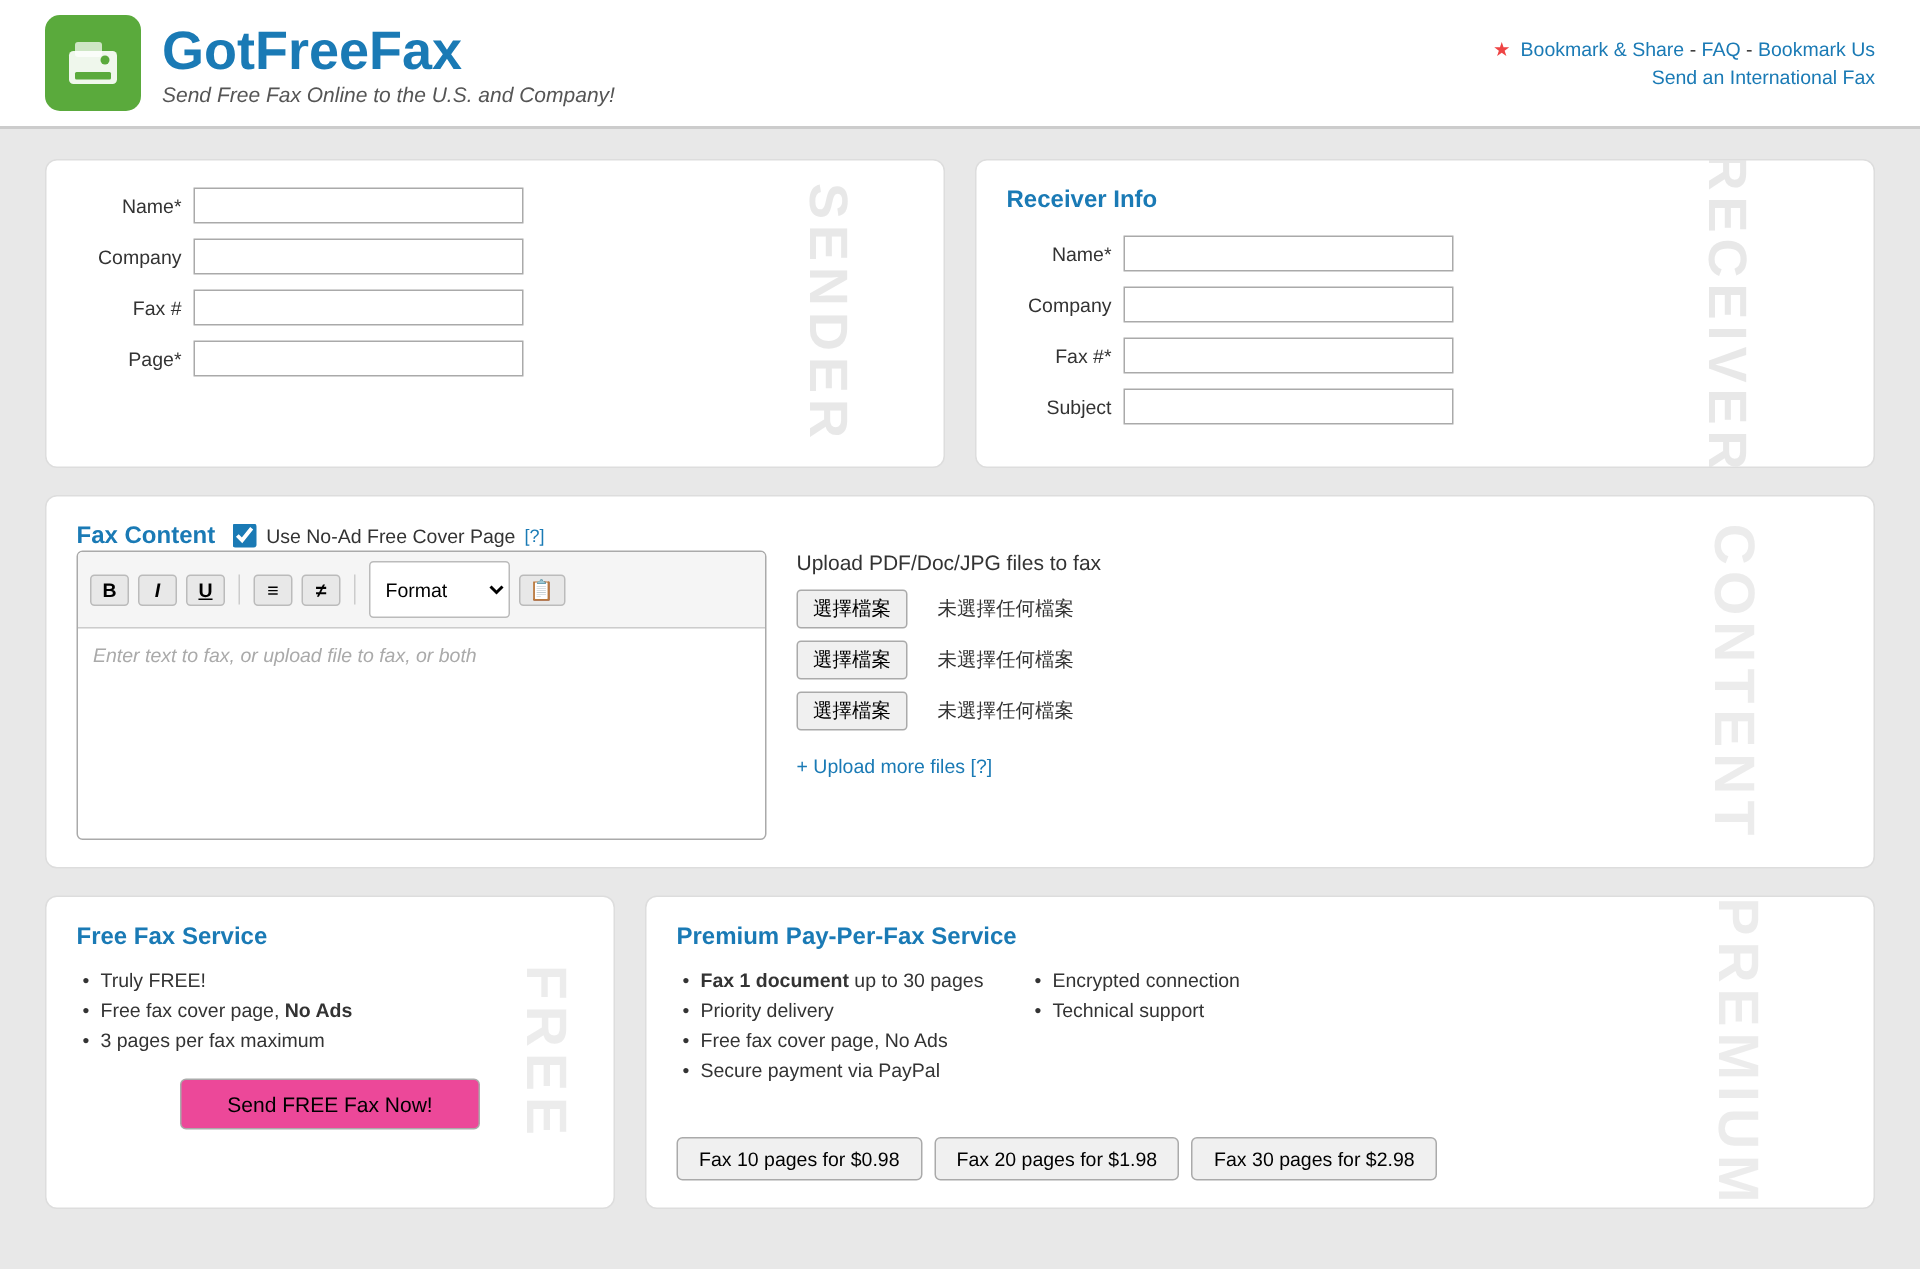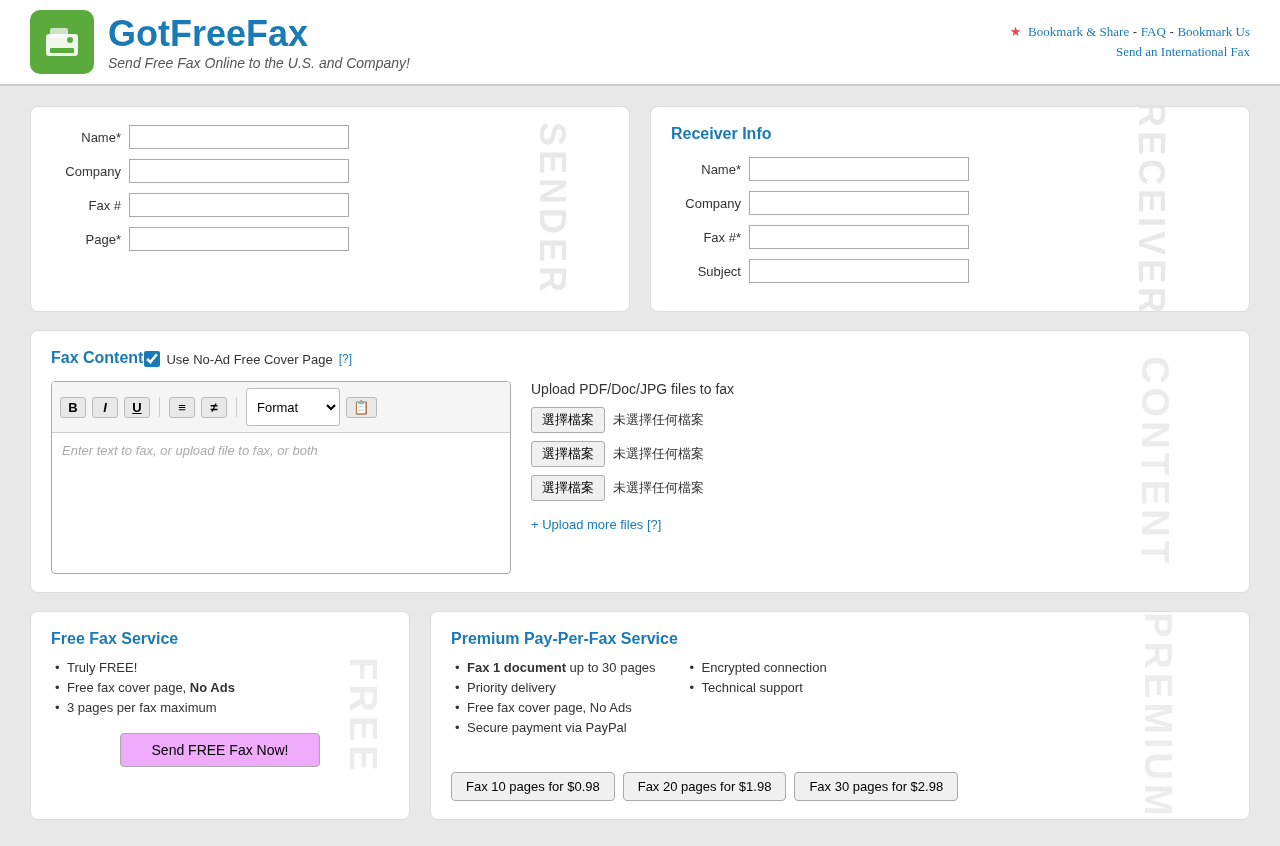--- a/index.html
+++ b/index.html
@@ -7,21 +7,21 @@
 
     
     .header { background: #fff; border-bottom: 2px solid #ccc; padding: 10px 30px; display: flex; align-items: center; justify-content: space-between; }
     .header-left { display: flex; align-items: center; gap: 14px; }
     .logo-icon { width: 64px; height: 64px; background: #5aaa3c; border-radius: 10px; display: flex; align-items: center; justify-content: center; }
     .logo-icon svg { width: 44px; height: 44px; fill: white; }
     .logo-text { display: flex; flex-direction: column; }
     .logo-title { font-size: 36px; font-weight: bold; color: #1a7ab5; }
     .logo-subtitle { font-size: 14px; color: #555; font-style: italic; }
     .header-right { text-align: right; font-size: 13px; }
-    .header-right a { color: #1a7ab5; text-decoration: none; font-family: Liberation Serif, serif; }
+    .header-right a { color: #1a7ab5; text-decoration: none; }
     .header-links { margin-bottom: 4px; }
     .bookmark-icon { color: #e44; margin-right: 3px; }
 
     
     .main { padding: 20px 30px; }
 
     
     .cards-row { display: flex; gap: 20px; margin-bottom: 18px; }
     .card { background: #fff; border-radius: 8px; border: 1px solid #ddd; padding: 18px 20px; flex: 1; position: relative; overflow: hidden; }
     .card-title { font-size: 16px; font-weight: bold; color: #1a7ab5; margin-bottom: 14px; }
@@ -29,60 +29,60 @@
     
     .watermark { position: absolute; right: -10px; top: 50%; transform: translateY(-50%) rotate(90deg); font-size: 36px; font-weight: bold; color: rgba(180,180,180,0.3); letter-spacing: 4px; user-select: none; white-space: nowrap; }
 
     
     .form-row { display: flex; align-items: center; margin-bottom: 10px; gap: 8px; }
     .form-label { width: 70px; text-align: right; font-size: 13px; color: #333; flex-shrink: 0; }
     .form-input { border: 1px solid #aaa; padding: 3px 5px; font-size: 13px; width: 220px; height: 24px; }
 
     
     .fax-content-card { background: #fff; border-radius: 8px; border: 1px solid #ddd; padding: 18px 20px; margin-bottom: 18px; position: relative; overflow: hidden; }
-    .fax-content-header { display: flex; align-items: flex-end; gap: 1px; margin-bottom: 14px; }
+    .fax-content-header { display: flex; align-items: flex-start; gap: 12px; margin-bottom: 0; }
     .fax-content-title { font-size: 16px; font-weight: bold; color: #1a7ab5; }
     .cover-page-check { display: flex; align-items: center; gap: 6px; font-size: 13px; }
     .cover-page-check input[type="checkbox"] { width: 16px; height: 16px; accent-color: #1a7ab5; }
     .help-link { color: #1a7ab5; text-decoration: none; font-size: 12px; }
 
     .fax-content-body { display: flex; gap: 20px; }
 
     
     .editor-container { flex: 0 0 460px; border: 1px solid #aaa; border-radius: 4px; overflow: hidden; }
     .editor-toolbar { background: #f5f5f5; border-bottom: 1px solid #ccc; padding: 6px 8px; display: flex; align-items: center; gap: 6px; }
     .toolbar-btn { background: #e8e8e8; border: 1px solid #bbb; border-radius: 3px; padding: 2px 7px; cursor: pointer; font-size: 13px; font-weight: bold; min-width: 26px; text-align: center; }
     .toolbar-sep { width: 1px; height: 20px; background: #ccc; margin: 0 3px; }
     .format-select { border: 1px solid #bbb; border-radius: 3px; padding: 2px 6px; font-size: 13px; background: #fff; height: 38px; }
     .clipboard-btn { background: #e8e8e8; border: 1px solid #bbb; border-radius: 3px; padding: 2px 6px; cursor: pointer; display: flex; align-items: center; }
     .editor-area { padding: 10px; min-height: 140px; font-size: 13px; color: #aaa; font-style: italic; }
 
     
     .upload-section { flex: 1; }
     .upload-title { font-size: 14px; color: #333; margin-bottom: 10px; }
-    .file-row { display: flex; align-items: center; gap: 8px; margin-bottom: 8px; }
+    .file-row { display: flex; align-items: center; gap: 20px; margin-bottom: 8px; }
     .file-btn { border: 1px solid #aaa; background: #f0f0f0; border-radius: 3px; padding: 3px 10px; font-size: 13px; cursor: pointer; white-space: nowrap; }
     .file-label { font-size: 13px; color: #333; }
     .upload-more { font-size: 13px; color: #1a7ab5; text-decoration: none; margin-top: 8px; display: inline-block; }
 
     
     .bottom-row { display: flex; gap: 20px; }
     .free-card { background: #fff; border-radius: 8px; border: 1px solid #ddd; padding: 18px 20px; flex: 0 0 380px; position: relative; overflow: hidden; }
     .premium-card { background: #fff; border-radius: 8px; border: 1px solid #ddd; padding: 18px 20px; flex: 1; position: relative; overflow: hidden; }
 
     .service-title-free { font-size: 16px; font-weight: bold; color: #1a7ab5; margin-bottom: 12px; }
     .service-title-premium { font-size: 16px; font-weight: bold; color: #1a7ab5; margin-bottom: 12px; }
 
     .feature-list { list-style: none; padding: 0; margin-bottom: 18px; }
     .feature-list li { font-size: 13px; color: #333; margin-bottom: 5px; padding-left: 16px; position: relative; }
     .feature-list li::before { content: "•"; position: absolute; left: 4px; }
 
     .premium-features { display: flex; gap: 30px; margin-bottom: 14px; }
 
-    .send-btn { border: 1px solid #aaa; background: #f0abfc; border-radius: 4px; padding: 8px 20px; font-size: 14px; cursor: pointer; width: 100%; max-width: 200px; display: block; margin: 0 auto; }
+    .send-btn { border: 1px solid #aaa; background: #ec4899; border-radius: 4px; padding: 8px 20px; font-size: 14px; cursor: pointer; width: 100%; max-width: 200px; display: block; margin: 0 auto; }
 
     .pay-buttons { display: flex; gap: 8px; flex-wrap: wrap; }
     .pay-btn { border: 1px solid #aaa; background: #f0f0f0; border-radius: 4px; padding: 6px 14px; font-size: 13px; cursor: pointer; white-space: nowrap; }
 
     .watermark-content { position: absolute; right: -12px; top: 50%; transform: translateY(-50%) rotate(90deg); font-size: 38px; font-weight: bold; color: rgba(180,180,180,0.25); letter-spacing: 4px; user-select: none; white-space: nowrap; }
   </style>
 </head>
 <body>
 
 <div class="header">

